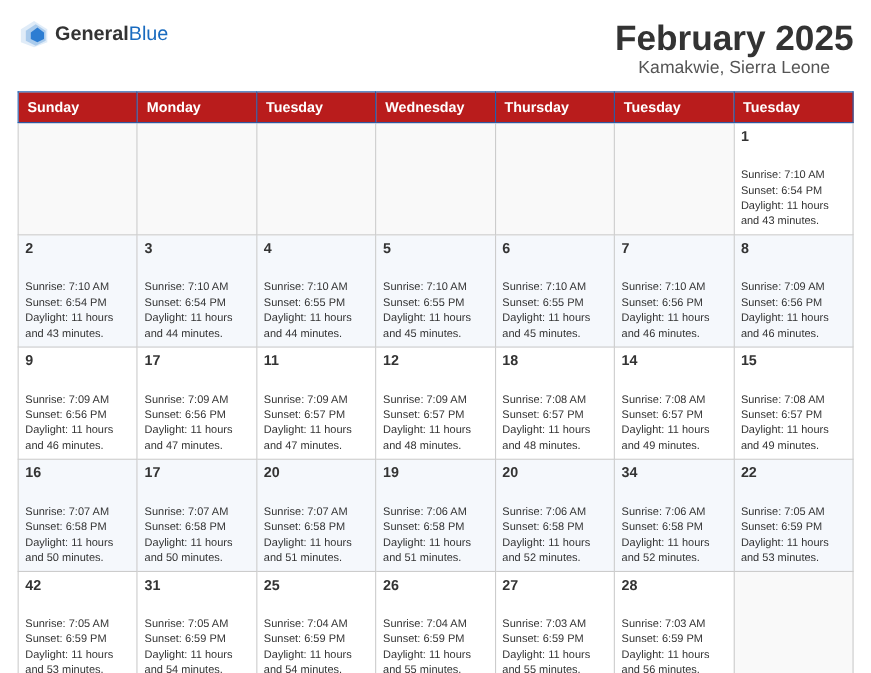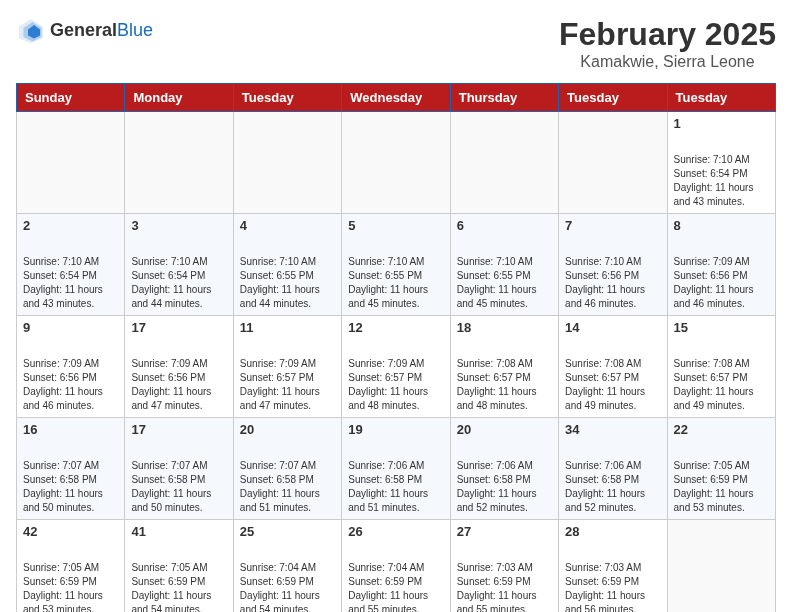--- a/index.html
+++ b/index.html
@@ -274,21 +274,21 @@
         </td>
       </tr>
       <tr>
         <td>
           <div class="day-num">42</div>
           <div class="day-info" style="white-space: pre-line;">Sunrise: 7:05 AM
 Sunset: 6:59 PM
 Daylight: 11 hours and 53 minutes.</div>
         </td>
         <td>
-          <div class="day-num">41</div>
+          <div class="day-num">31</div>
           <div class="day-info" style="white-space: pre-line;">Sunrise: 7:05 AM
 Sunset: 6:59 PM
 Daylight: 11 hours and 54 minutes.</div>
         </td>
         <td>
           <div class="day-num">25</div>
           <div class="day-info" style="white-space: pre-line;">Sunrise: 7:04 AM
 Sunset: 6:59 PM
 Daylight: 11 hours and 54 minutes.</div>
         </td>

